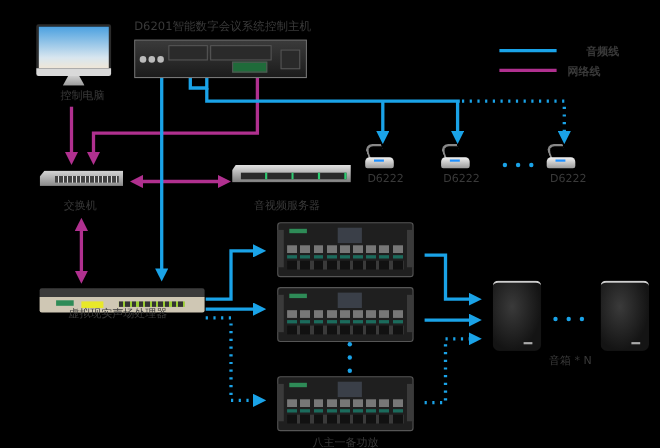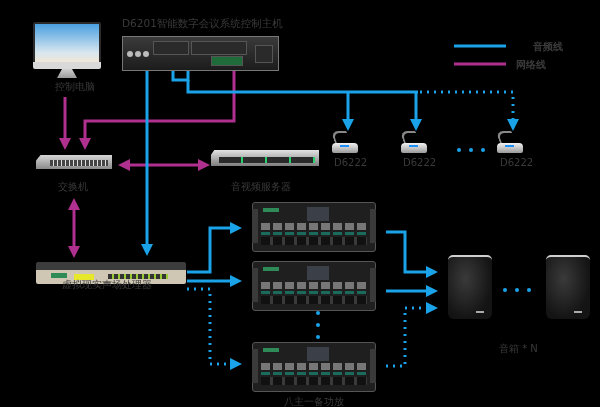--- a/index.html
+++ b/index.html
@@ -194,14 +194,14 @@
 <div>
   <div class="speaker" style="left:448px;top:255px;">
       <div class="badge"></div>
     </div>
   <div class="dot" style="left:503px;top:288px;"></div>
   <div class="dot" style="left:515px;top:288px;"></div>
   <div class="dot" style="left:527px;top:288px;"></div>
   <div class="speaker" style="left:546px;top:255px;">
       <div class="badge"></div>
     </div>
-  <div class="label" style="left:499px;top:342px;">音箱 * N</div>
+  <div class="label" style="left:499px;top:321px;">音箱 * N</div>
 </div>
 
 </body></html>

